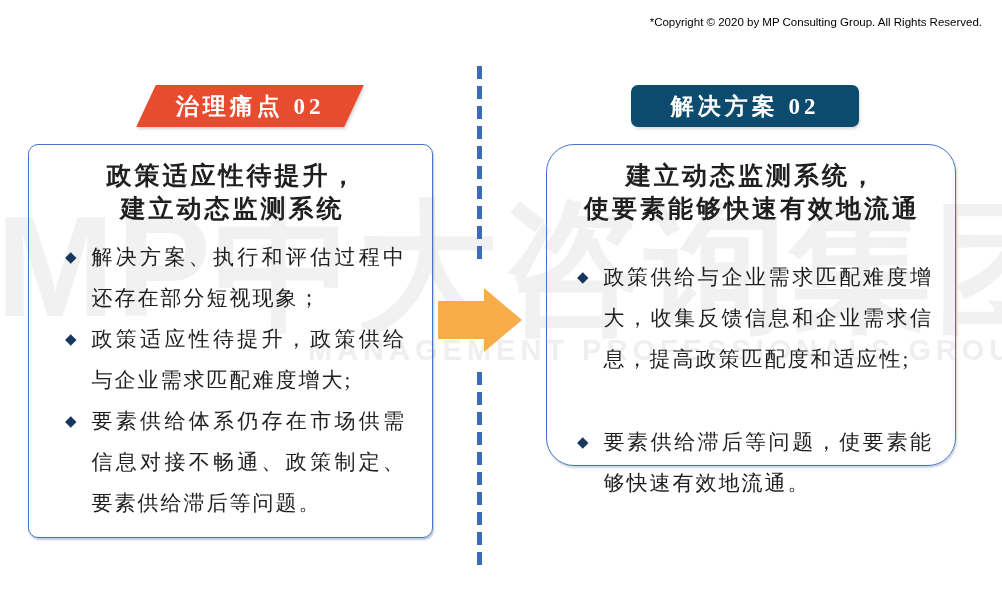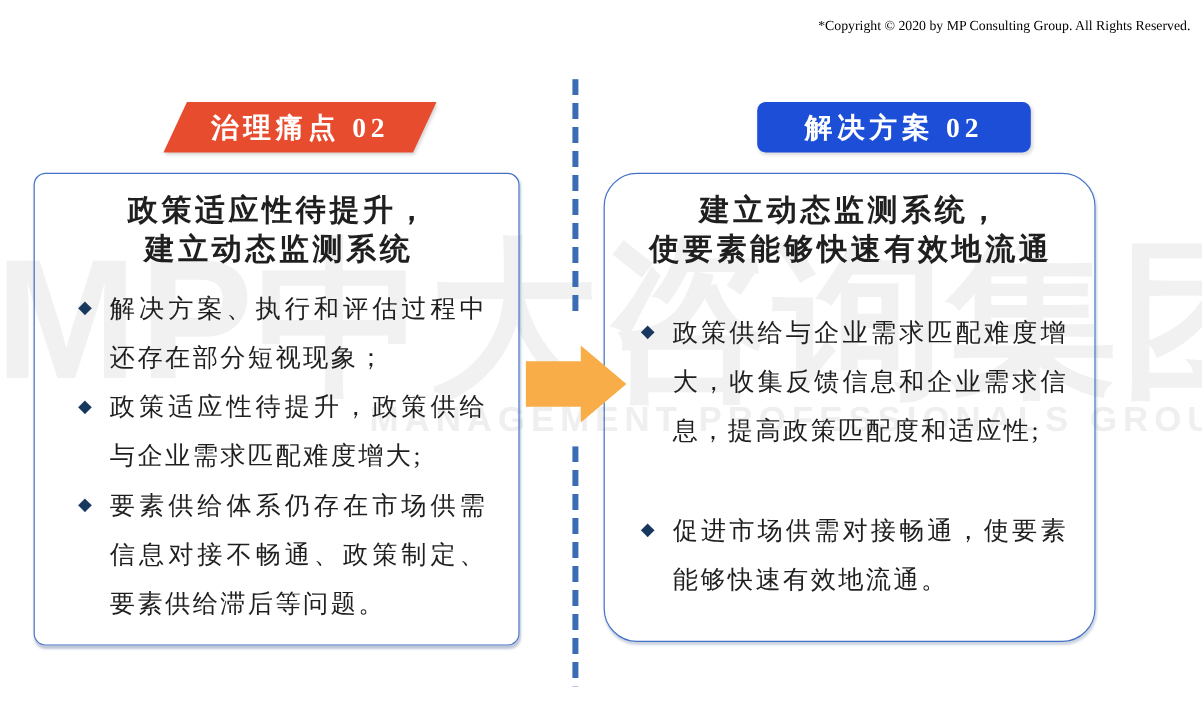--- a/index.html
+++ b/index.html
@@ -34,22 +34,22 @@
     font-weight: 700;
     font-size: 29px;
     letter-spacing: 5px;
     color: #efefef;
     white-space: nowrap;
   }
 
   
   .copyright {
     position: absolute;
-    top: 16px; right: 10px;
-    font-family: Liberation Serif, serif;
+    top: 16px; right: 20px;
+    font-family: Liberation Sans, sans-serif;
     font-size: 11.5px;
     color: #000000;
     z-index: 3;
   }
 
   
   .banner {
     position: absolute;
     top: 85px;
     height: 42px;
@@ -69,21 +69,21 @@
     left: 146px;
     width: 208px;
     background: #e84c2e;
     transform: skewX(-25deg);
     box-shadow: 2px 2px 3px rgba(0,0,0,0.18);
   }
   .banner-red .label { transform: skewX(25deg); }
   .banner-blue {
     left: 631px;
     width: 228px;
-    background: #1d4ed8;
+    background: #0c4a6e;
     border-radius: 7px;
     box-shadow: 1px 2px 3px rgba(0,0,0,0.15);
   }
 
   
   .panel {
     position: absolute;
     top: 144px;
     background: transparent;
     border: 1.6px solid #4472c4;
@@ -91,23 +91,23 @@
   }
   .panel-left {
     left: 28px;
     width: 405px;
     height: 394px;
     border-radius: 10px;
     box-shadow: 1px 2px 2px rgba(110,130,165,0.45);
     padding: 14px 26px 0 30px;
   }
   .panel-right {
-    left: 503px;
+    left: 546px;
     width: 410px;
-    height: 391px;
+    height: 322px;
     border-radius: 28px;
     box-shadow: 1px 2px 2px rgba(110,130,165,0.35);
     padding: 14px 22px 0 24px;
   }
 
   .panel-title {
     text-align: center;
     font-size: 25px;
     font-weight: 700;
     letter-spacing: 3px;
@@ -206,21 +206,21 @@
       <div>建立动态监测系统，</div>
       <div>使要素能够快速有效地流通</div>
     </div>
     <div class="bullet-list">
       <div class="bullet">
         <span class="diamond-icon">◆</span>
         <span class="bullet-text">政策供给与企业需求匹配难度增大，收集反馈信息和企业需求信息，提高政策匹配度和适应性;</span>
       </div>
       <div class="bullet">
         <span class="diamond-icon">◆</span>
-        <span class="bullet-text">促进市场供需对接畅通，使要素能够快速有效地流通。</span>
+        <span class="bullet-text">要素供给滞后等问题，使要素能够快速有效地流通。</span>
       </div>
     </div>
   </div>
 
   <div class="divider-seg divider-top"></div>
   <div class="divider-seg divider-bottom"></div>
 
   <svg class="flow-arrow" width="84" height="64" viewBox="0 0 84 64" aria-hidden="true">
     <polygon points="0,13 46,13 46,0 84,32 46,64 46,51 0,51" fill="#f8ad49"></polygon>
   </svg>

